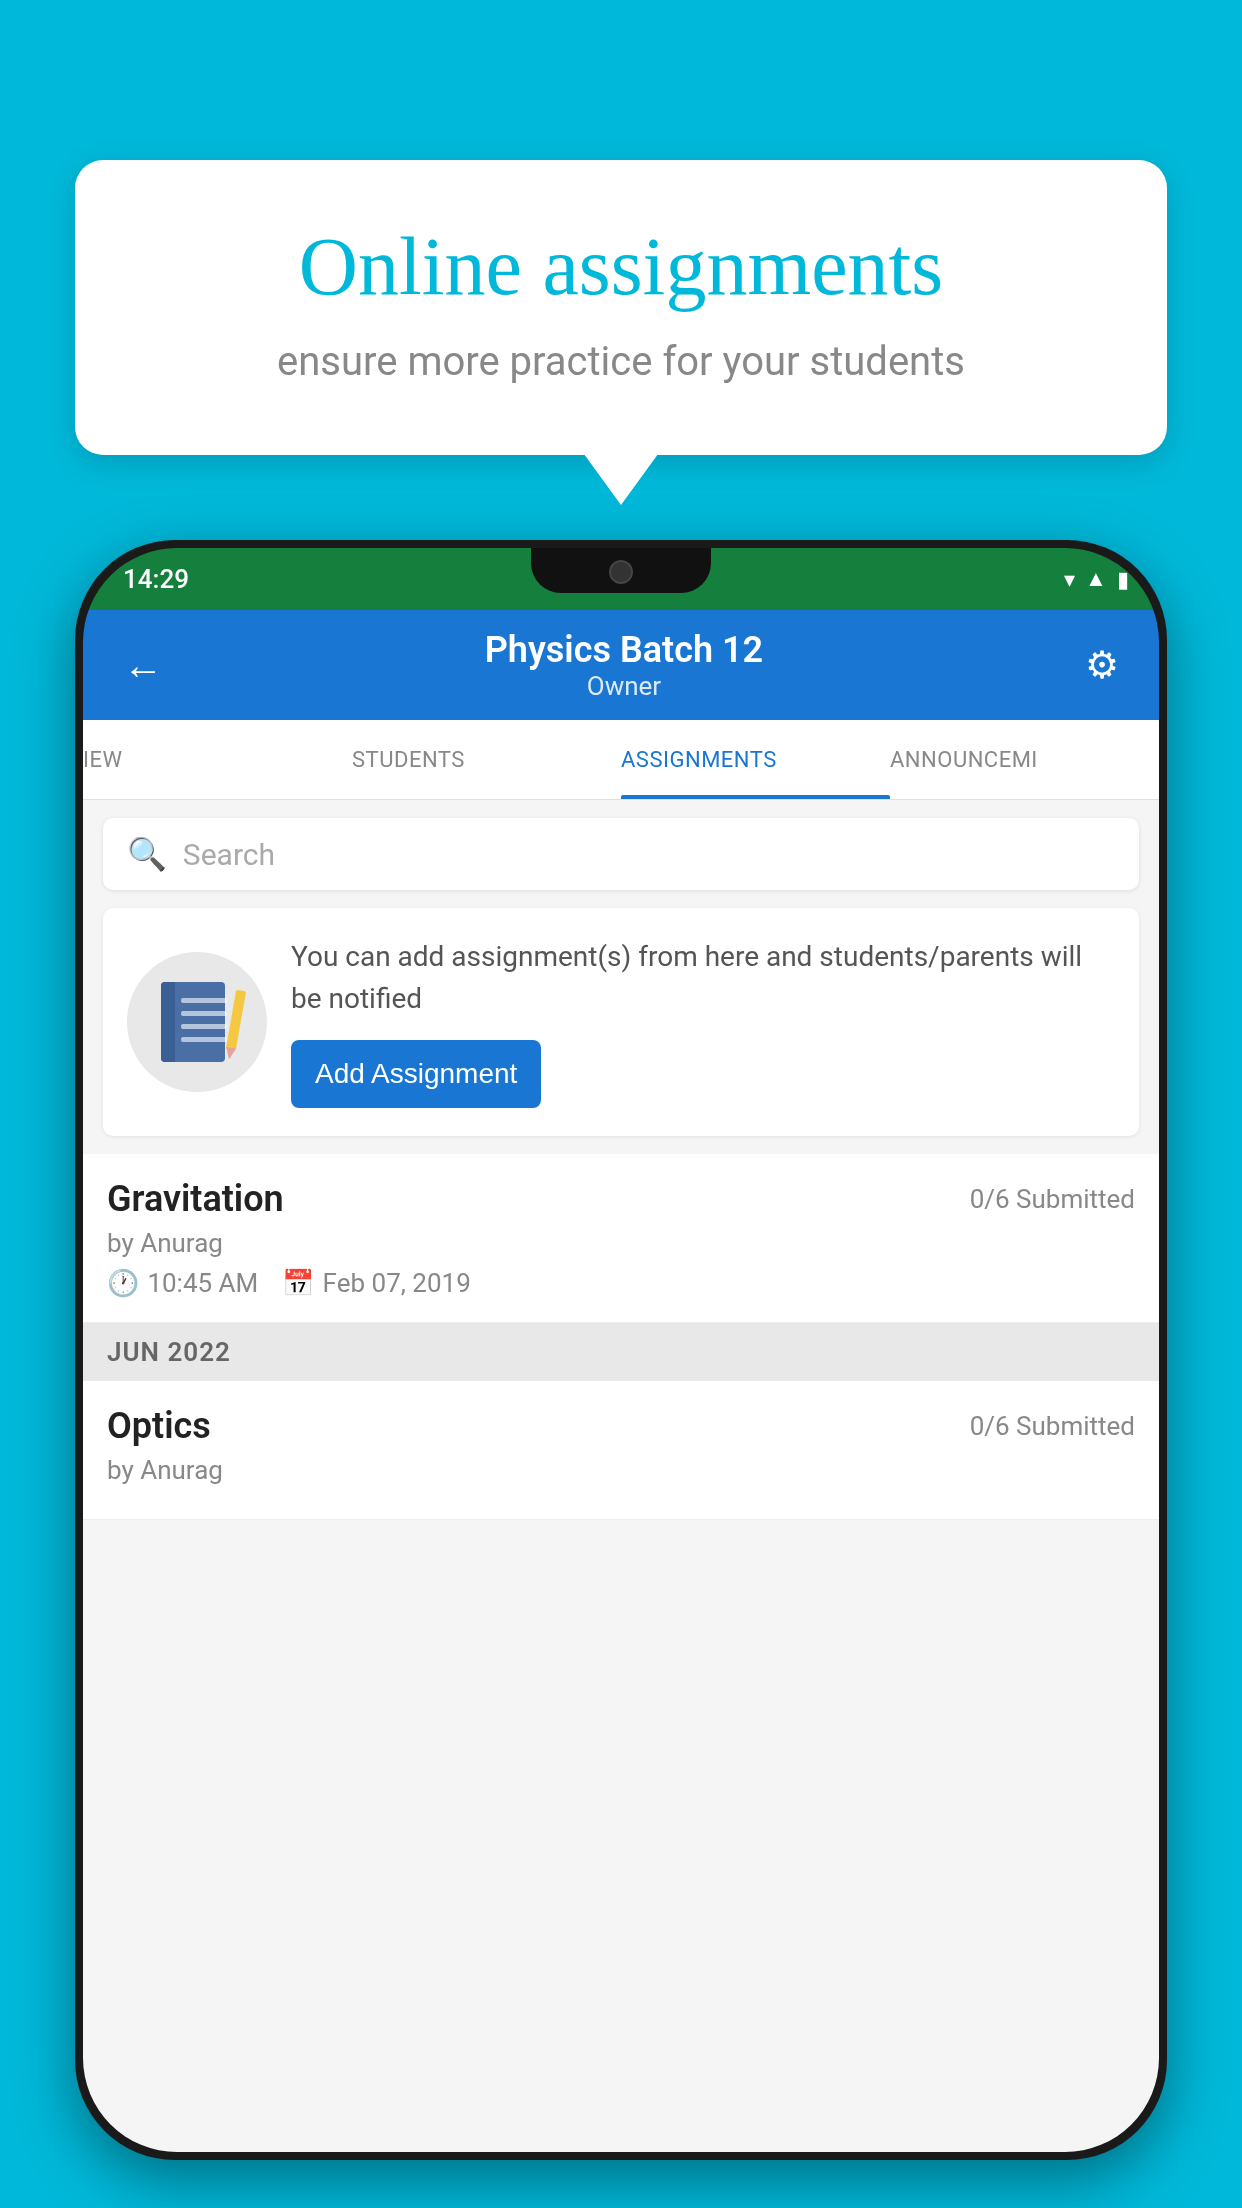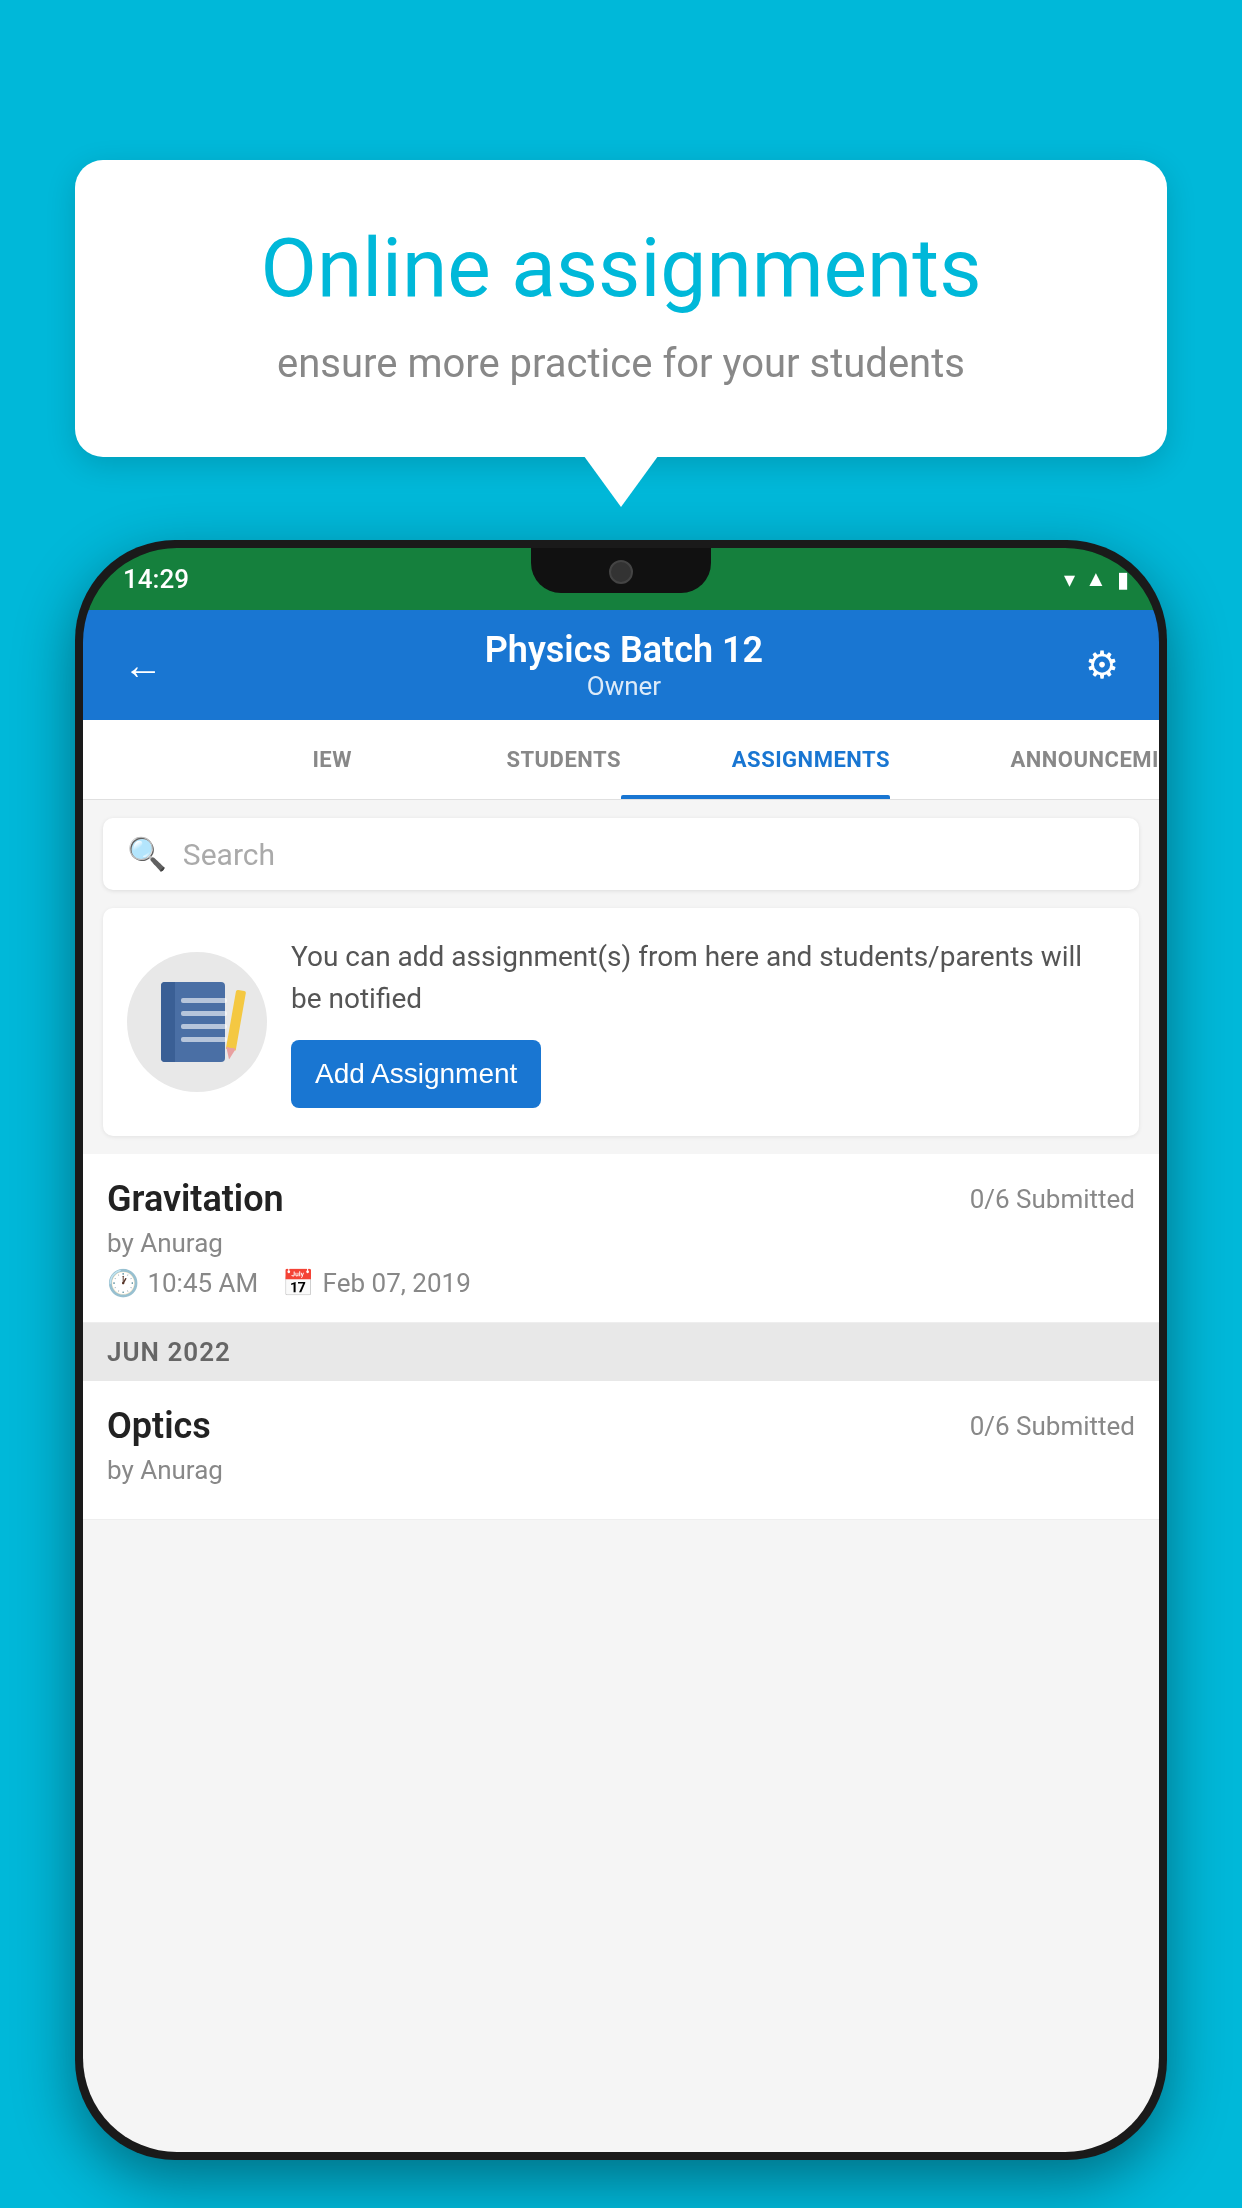--- a/index.html
+++ b/index.html
@@ -37,20 +37,21 @@
       border-right: 40px solid transparent;
       border-top: 55px solid white;
     }
 
     .bubble-title {
       color: #00b8d9;
       font-size: 82px;
       font-weight: 400;
       text-align: center;
       margin-bottom: 24px;
+      font-family: Liberation Serif, serif;
     }
 
     .bubble-subtitle {
       color: #888;
       font-size: 40px;
       text-align: center;
       font-weight: 400;
     }
 
     
@@ -194,23 +195,23 @@
       border-bottom: 1px solid #e0e0e0;
       z-index: 4;
       overflow: hidden;
     }
 
     .tab-item {
       flex: 1;
       height: 100%;
       display: flex;
       align-items: center;
-      justify-content: flex-end;
+      justify-content: flex-start;
       font-size: 22px;
-      font-weight: 700;
+      font-weight: 400;
       color: #888;
       cursor: pointer;
       letter-spacing: 0.5px;
       position: relative;
     }
 
     .tab-item.active {
       color: #1976d2;
     }
 

